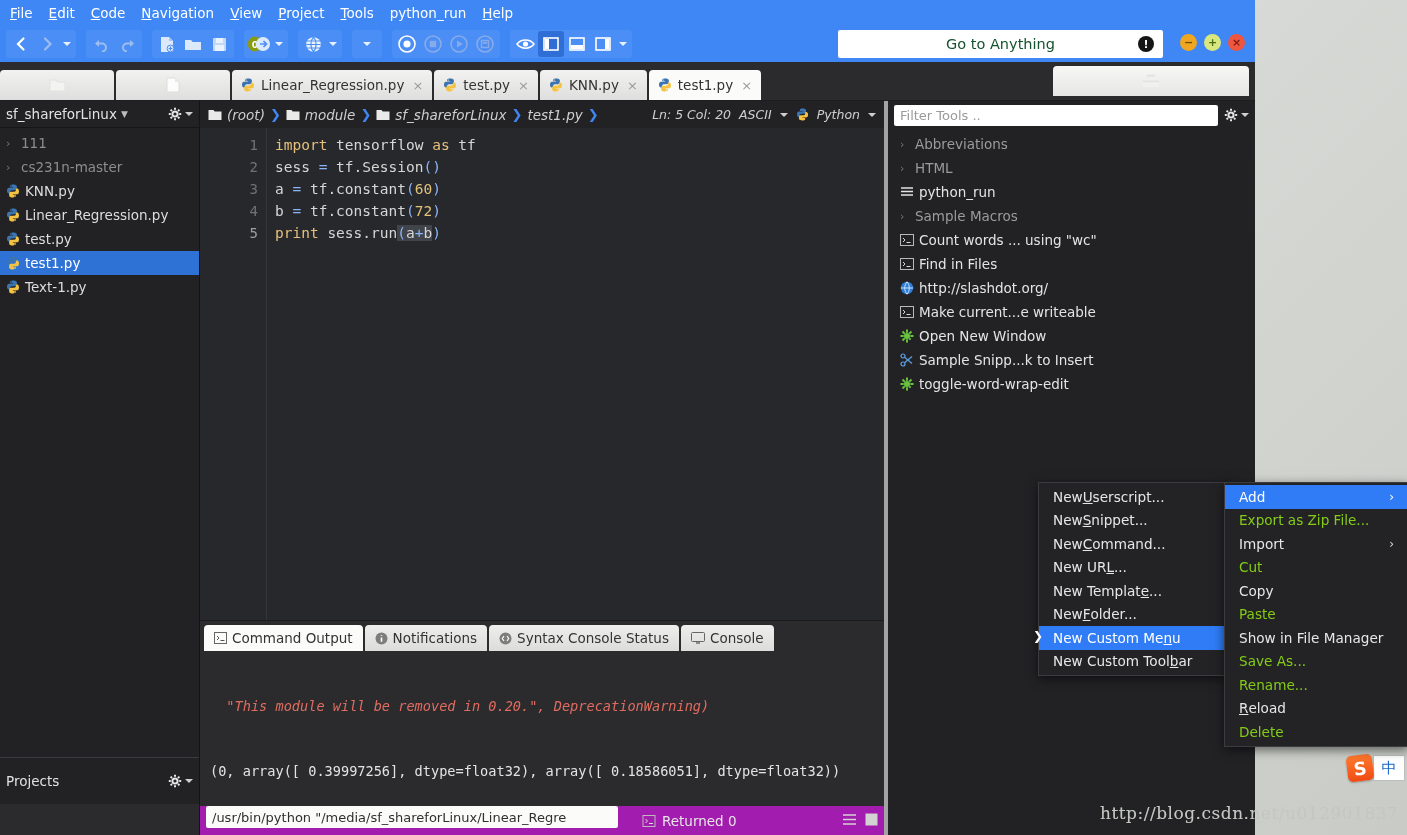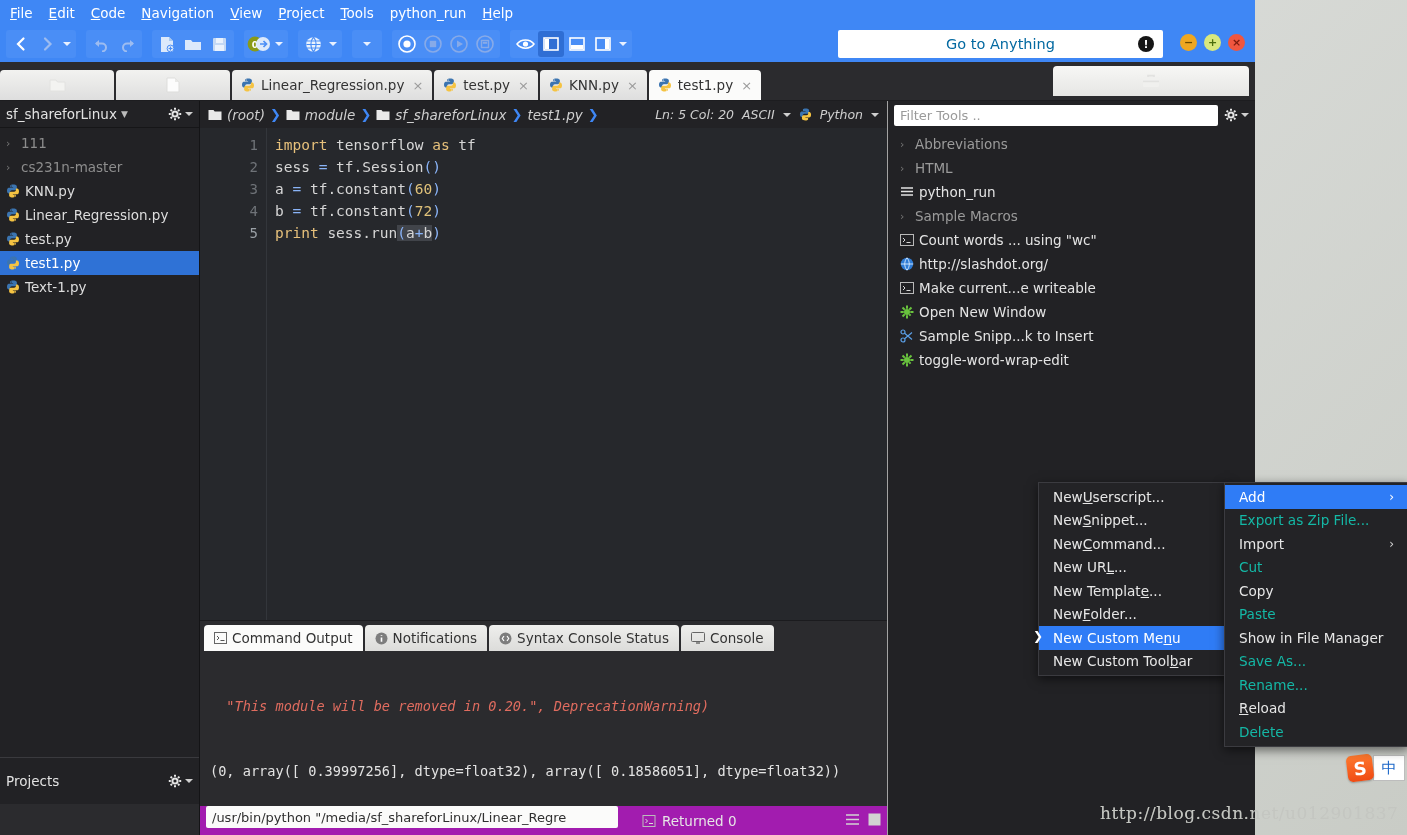--- a/index.html
+++ b/index.html
@@ -16,21 +16,21 @@
   .menubar .mi u{text-decoration:underline;}
 
   
   .toolbar{height:36px;background:#3f87f5;display:flex;align-items:center;padding:0 6px;position:relative;}
   .tgrp{display:flex;align-items:center;background:#4a8ef6;border-radius:3px;height:28px;margin-right:10px;padding:0 2px;}
   .tbtn{width:26px;height:26px;display:flex;align-items:center;justify-content:center;border-radius:3px;cursor:default;}
   .tbtn svg{display:block;}
   .caret{width:14px;height:26px;display:flex;align-items:center;justify-content:center;}
   .caret i{display:block;width:0;height:0;border-left:4px solid transparent;border-right:4px solid transparent;border-top:4px solid #e9f1ff;}
   .goto{position:absolute;left:838px;top:4px;width:325px;height:28px;background:#fff;border-radius:2px;display:flex;align-items:center;justify-content:center;}
-  .goto span{color:#0369a1;font-size:14.5px;}
+  .goto span{color:#14532d;font-size:14.5px;}
   .goto .excl{position:absolute;right:9px;top:6px;width:16px;height:16px;border-radius:50%;background:#151515;color:#fff;font-size:11px;font-weight:bold;display:flex;align-items:center;justify-content:center;}
   .wbtns{position:absolute;right:10px;top:8px;display:flex;gap:7px;}
   .wb{width:17px;height:17px;border-radius:50%;display:flex;align-items:center;justify-content:center;font-size:11px;color:#6a4a00;font-weight:bold;}
   .wb.min{background:#efa721;}
   .wb.max{background:#d9e87e;color:#4c6d0d;}
   .wb.cls{background:#f0563f;color:#7d1a0d;}
 
   
   .tabbar{height:38px;background:#2b2b2e;display:flex;align-items:flex-end;position:relative;border-bottom:1px solid #1d1d20;}
   .tab{height:30px;display:flex;align-items:center;gap:6px;padding:0 9px;margin-right:2px;border-radius:4px 4px 0 0;
@@ -74,32 +74,32 @@
   .dtab{height:26px;display:flex;align-items:center;gap:5px;padding:0 10px;margin-right:2px;border-radius:4px 4px 0 0;background:linear-gradient(#eeeeec,#dcdcda);color:#333;font-size:13.5px;cursor:default;}
   .dtab.active{background:#fbfbfa;}
   .dout{flex:1;background:#2b2b2e;padding:2px 0 0 10px;font-family:"DejaVu Sans Mono","Liberation Mono",monospace;font-size:13.6px;line-height:21.5px;color:#e3e3e3;white-space:pre;overflow:hidden;}
   .dout .warn{color:#e06c5f;font-style:italic;}
   .dbar{height:30px;background:#a21caf;display:flex;padding:0 6px;gap:24px;}
   .cmdfield{width:400px;height:22px;background:#fbfbfa;color:#303030;border-radius:2px;padding:0 6px;display:flex;align-items:center;font-size:13px;overflow:hidden;white-space:nowrap;}
   .retlabel{color:#e6e6e6;font-size:13.5px;display:flex;align-items:center;gap:6px;}
   .dbar .right{margin-left:auto;display:flex;gap:8px;align-items:center;}
 
   
-  .rightcol{width:367px;background:#222225;display:flex;flex-direction:column;border-left:1px solid #a3a3a3;}
+  .rightcol{width:367px;background:#222225;display:flex;flex-direction:column;border-left:4px solid #a3a3a3;}
   .rhdr{height:28px;display:flex;align-items:center;gap:6px;padding:0 6px;background:#222225;}
   .filter{flex:1;height:21px;background:#fff;border-radius:2px;color:#9a9a9a;font-size:13px;display:flex;align-items:center;padding:0 6px;}
   .tbxlist{flex:1;padding-top:3px;}
   .trow{height:24px;display:flex;align-items:center;gap:5px;padding-left:12px;color:#e4e4e4;font-size:13.5px;white-space:nowrap;cursor:default;}
   .trow.dim{color:#9b9b9b;}
   .trow.ind{padding-left:28px;}
 
   
   .ctx{position:absolute;background:#232326;border:1px solid #3b3b40;box-shadow:0 3px 10px rgba(0,0,0,.55);z-index:40;padding:2px 0;}
   .ctxitem{height:23.5px;display:flex;align-items:center;padding:0 14px;color:#e7e7e7;font-size:13.6px;white-space:nowrap;cursor:default;}
-  .ctxitem.dis{color:#14b8a6;}
+  .ctxitem.dis{color:#84cc16;}
   .ctxitem.hl{background:#2f7cf6;color:#fff;}
   .ctxitem .arr{margin-left:auto;padding-left:28px;color:#d5d5d5;font-size:12px;}
   .ctxitem.hl .arr{color:#fff;}
   .ctxitem u{text-decoration:underline;}
   .ctx.m1{left:1038px;top:482px;width:190px;}
   .ctx.m2{left:1224px;top:482px;width:183px;}
   .ctxmark{position:absolute;left:1033px;top:629px;color:#fff;font-size:12px;z-index:41;}
 
   
   .wmark{position:absolute;left:1100px;top:803px;color:#5a5a5a;font-family:"DejaVu Serif","Liberation Serif",serif;font-size:17px;letter-spacing:.5px;white-space:nowrap;z-index:5;}
@@ -579,20 +579,28 @@
           </div>
           <div class="trow">
             <svg width="14" height="12" viewBox="0 0 14 12">
                 <rect x="0.5" y="0.5" width="13" height="11" fill="none" stroke="#b9b9b9"></rect>
                 <path d="M3 4 L5 6 L3 8" stroke="#d9d9d9" fill="none"></path>
                 <path d="M6.5 8.5h4" stroke="#d9d9d9"></path>
               </svg>
             <span>Count words ... using "wc"</span>
           </div>
           <div class="trow">
+            <svg width="14" height="12" viewBox="0 0 14 12">
+                <rect x="0.5" y="0.5" width="13" height="11" fill="none" stroke="#b9b9b9"></rect>
+                <path d="M3 4 L5 6 L3 8" stroke="#d9d9d9" fill="none"></path>
+                <path d="M6.5 8.5h4" stroke="#d9d9d9"></path>
+              </svg>
+            <span>Find in Files</span>
+          </div>
+          <div class="trow">
             <svg width="14" height="14" viewBox="0 0 14 14">
                 <circle cx="7" cy="7" r="6.2" fill="#2f7cd6"></circle>
                 <path d="M7 .8 C4 4 4 10 7 13.2 C10 10 10 4 7 .8 M.8 7 h12.4" stroke="#d9ecff" stroke-width="0.9" fill="none"></path>
               </svg>
             <span>http://slashdot.org/</span>
           </div>
           <div class="trow">
             <svg width="14" height="12" viewBox="0 0 14 12">
                 <rect x="0.5" y="0.5" width="13" height="11" fill="none" stroke="#b9b9b9"></rect>
                 <path d="M3 4 L5 6 L3 8" stroke="#d9d9d9" fill="none"></path>

